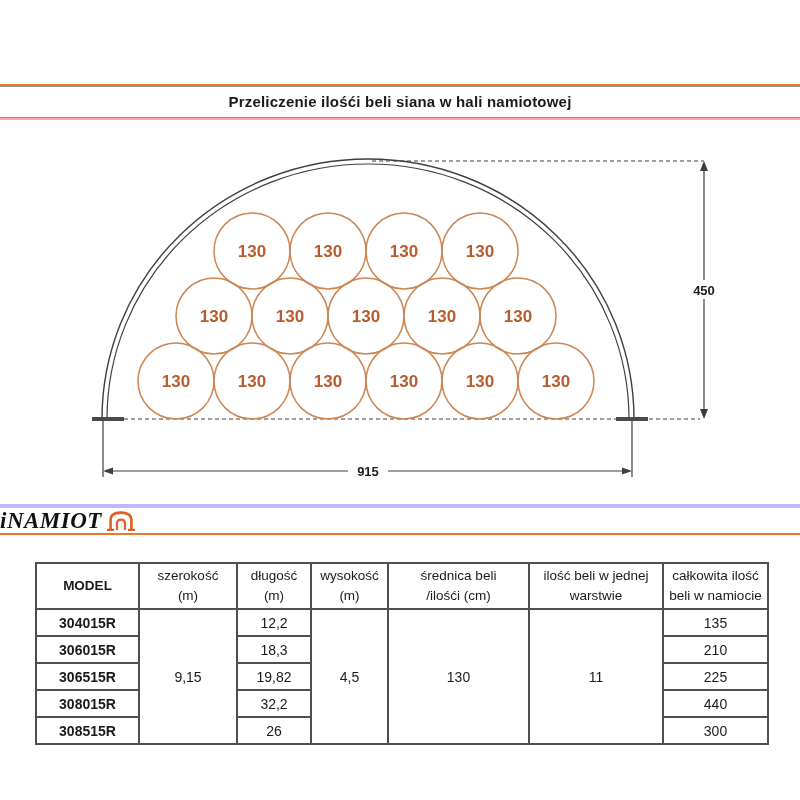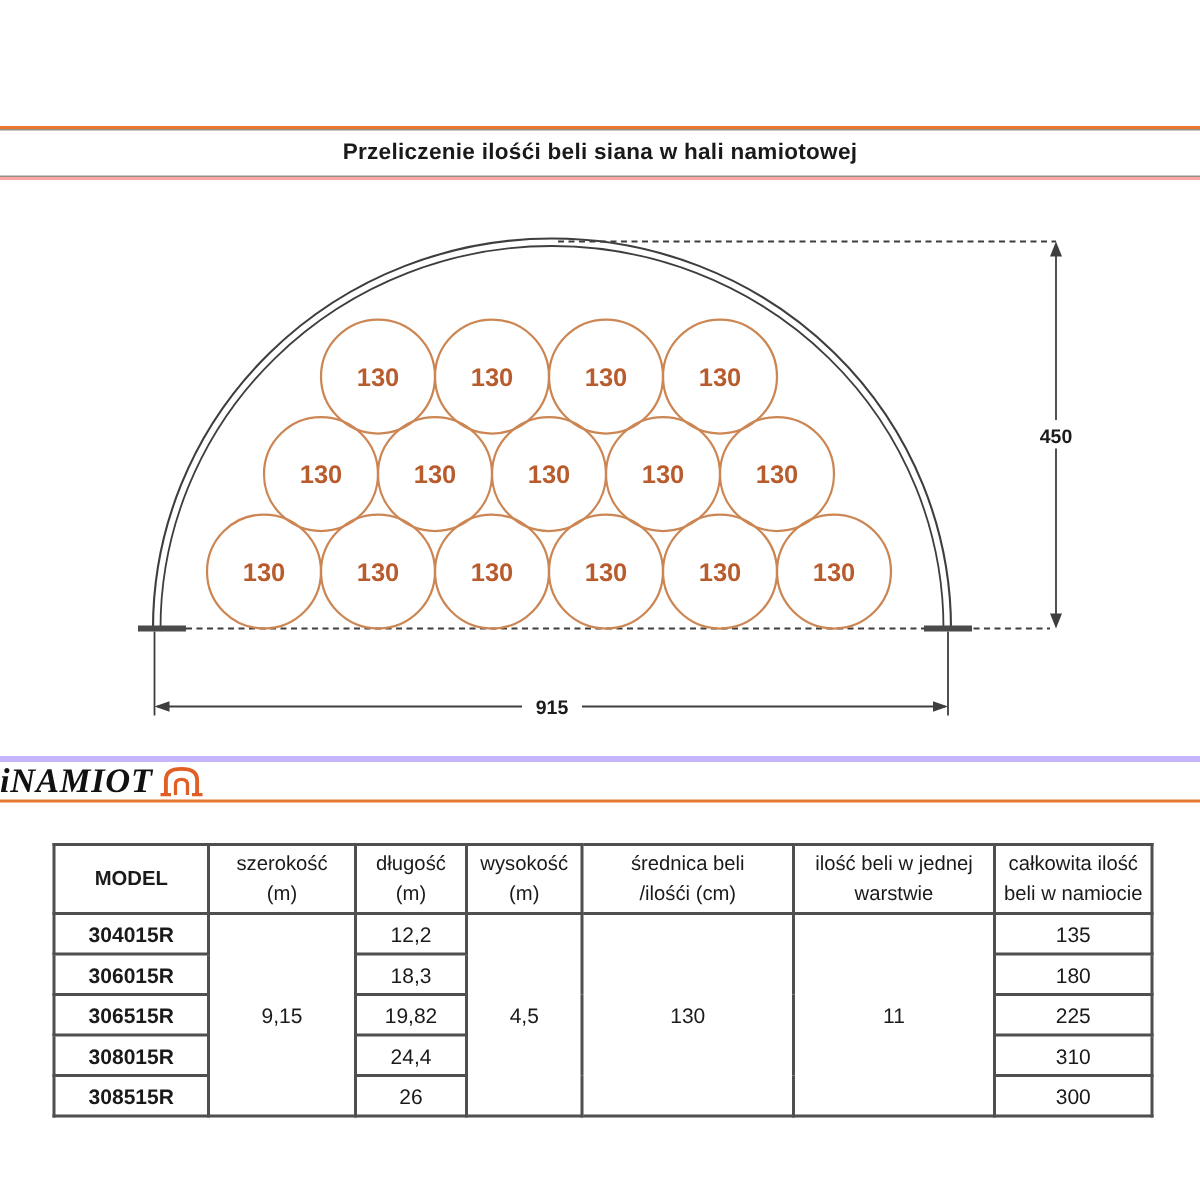--- a/index.html
+++ b/index.html
@@ -169,31 +169,31 @@
         <td rowspan="5">9,15</td>
         <td>12,2</td>
         <td rowspan="5">4,5</td>
         <td rowspan="5">130</td>
         <td rowspan="5">11</td>
         <td>135</td>
       </tr>
       <tr class="datarow">
         <td class="model">306015R</td>
         <td>18,3</td>
-        <td>180</td>
+        <td>210</td>
       </tr>
       <tr class="datarow">
         <td class="model">306515R</td>
         <td>19,82</td>
         <td>225</td>
       </tr>
       <tr class="datarow">
         <td class="model">308015R</td>
-        <td>24,4</td>
-        <td>310</td>
+        <td>32,2</td>
+        <td>440</td>
       </tr>
       <tr class="datarow">
         <td class="model">308515R</td>
         <td>26</td>
         <td>300</td>
       </tr>
     </tbody>
   </table>
 </div>
 

